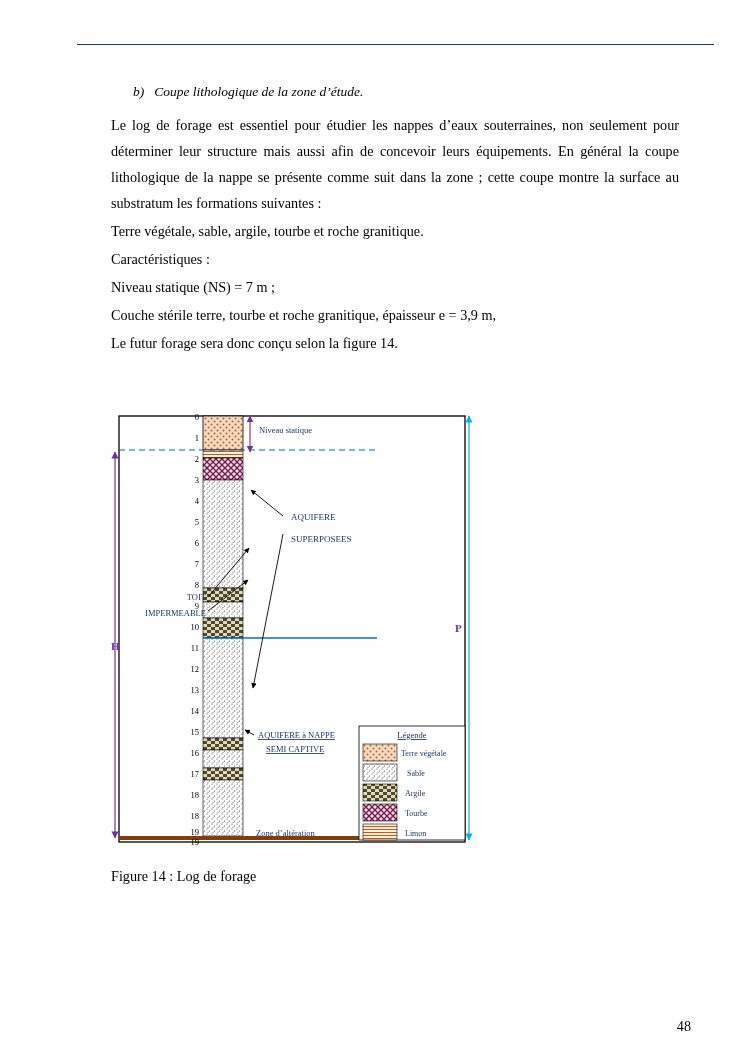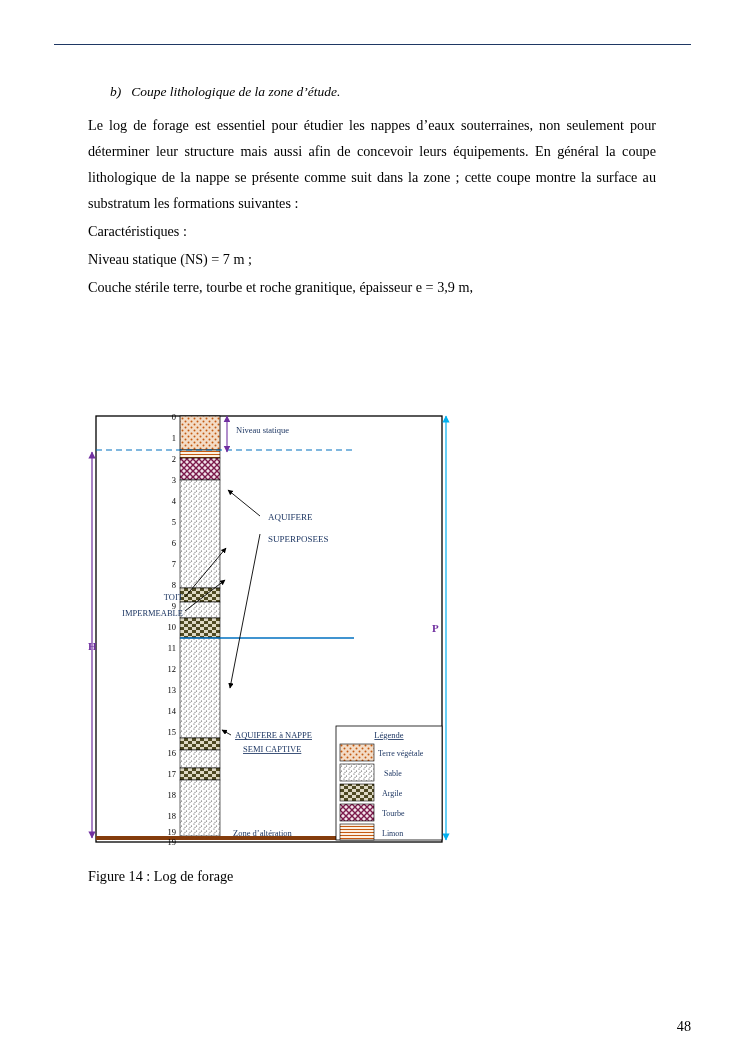--- a/index.html
+++ b/index.html
@@ -11,20 +11,21 @@
     width: 745px;
     height: 1053px;
     position: relative;
     font-family: "Liberation Serif", serif;
     color: #000000;
     overflow: hidden;
   }
   .page {
     position: absolute;
     inset: 0;
+    margin-left: 23px;
   }
   .top-rule {
     position: absolute;
     left: 54px;
     top: 44px;
     width: 637px;
     height: 1px;
     background: #1f3864;
   }
   .content {
@@ -82,23 +83,25 @@
 
   <div class="top-rule"></div>
 
   <div class="content">
 
     <div class="heading-line">
       <span class="marker">b)</span><span>Coupe lithologique  de la zone d’étude.</span>
     </div>
 
     <p class="body">Le log de forage est essentiel pour étudier les nappes d’eaux souterraines, non seulement pour déterminer leur structure mais aussi afin de concevoir leurs équipements. En général la coupe lithologique de la nappe se présente comme suit dans la zone ; cette coupe montre la surface au substratum les formations suivantes :</p>
+    <p class="body lastpara">Terre végétale, sable, argile, tourbe et roche granitique.</p>
     <p class="body lastpara">Caractéristiques :</p>
     <p class="body lastpara">Niveau statique (NS) = 7 m ;</p>
     <p class="body lastpara">Couche stérile terre, tourbe et roche granitique, épaisseur e = 3,9 m,</p>
+    <p class="body lastpara">Le futur forage sera donc conçu selon la figure 14.</p>
   </div>
 
   <div class="figure-wrap">
     <svg width="568" height="450" viewBox="0 0 568 450">
       <defs>
 
         <pattern id="pat-terre" width="6" height="6" patternUnits="userSpaceOnUse">
           <rect width="6" height="6" fill="#f3dcc6"></rect>
           <circle cx="1.5" cy="1.5" r="1" fill="#c55a11"></circle>
           <circle cx="4.5" cy="4.5" r="1" fill="#c55a11"></circle>

